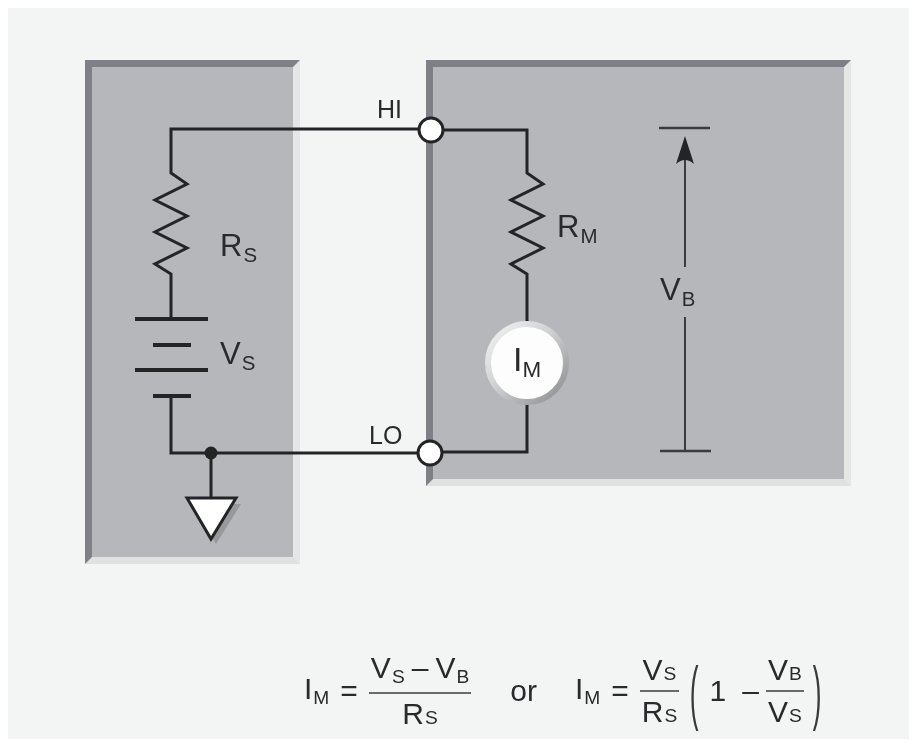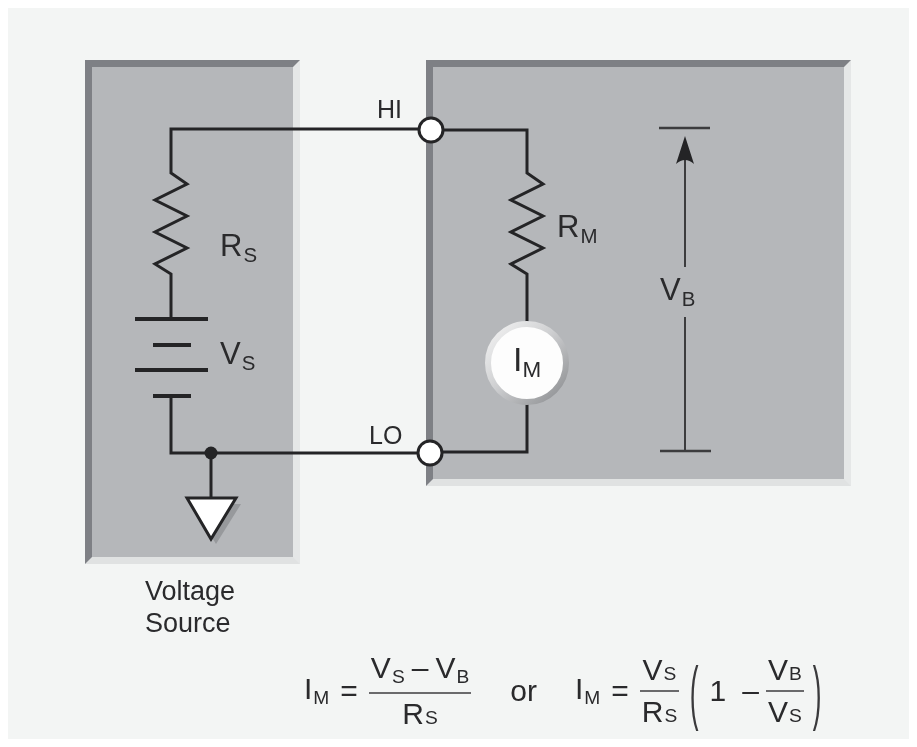--- a/index.html
+++ b/index.html
@@ -111,24 +111,20 @@
   <div class="lbl" style="left:549px;top:203px;">
     <span>R</span><span class="sub">M</span>
   </div>
   <div class="lbl" style="left:652px;top:266px;">
     <span>V</span><span class="sub">B</span>
   </div>
   <div id="label-im-meter">
     <span>I</span><span class="sub">M</span>
   </div>
 
-  <div class="caption" style="left:137px;top:568px;">
-    <div>Voltage</div>
-    <div>Source</div>
-  </div>
 
   <div class="formula">
     <span><span>I</span><span class="sub">M</span></span>
     <span class="eq">=</span>
     <span class="frac">
       <span class="num">
         <span><span>V</span><span class="sub">S</span></span>
         <span class="minus">–</span>
         <span><span>V</span><span class="sub">B</span></span>
       </span>

